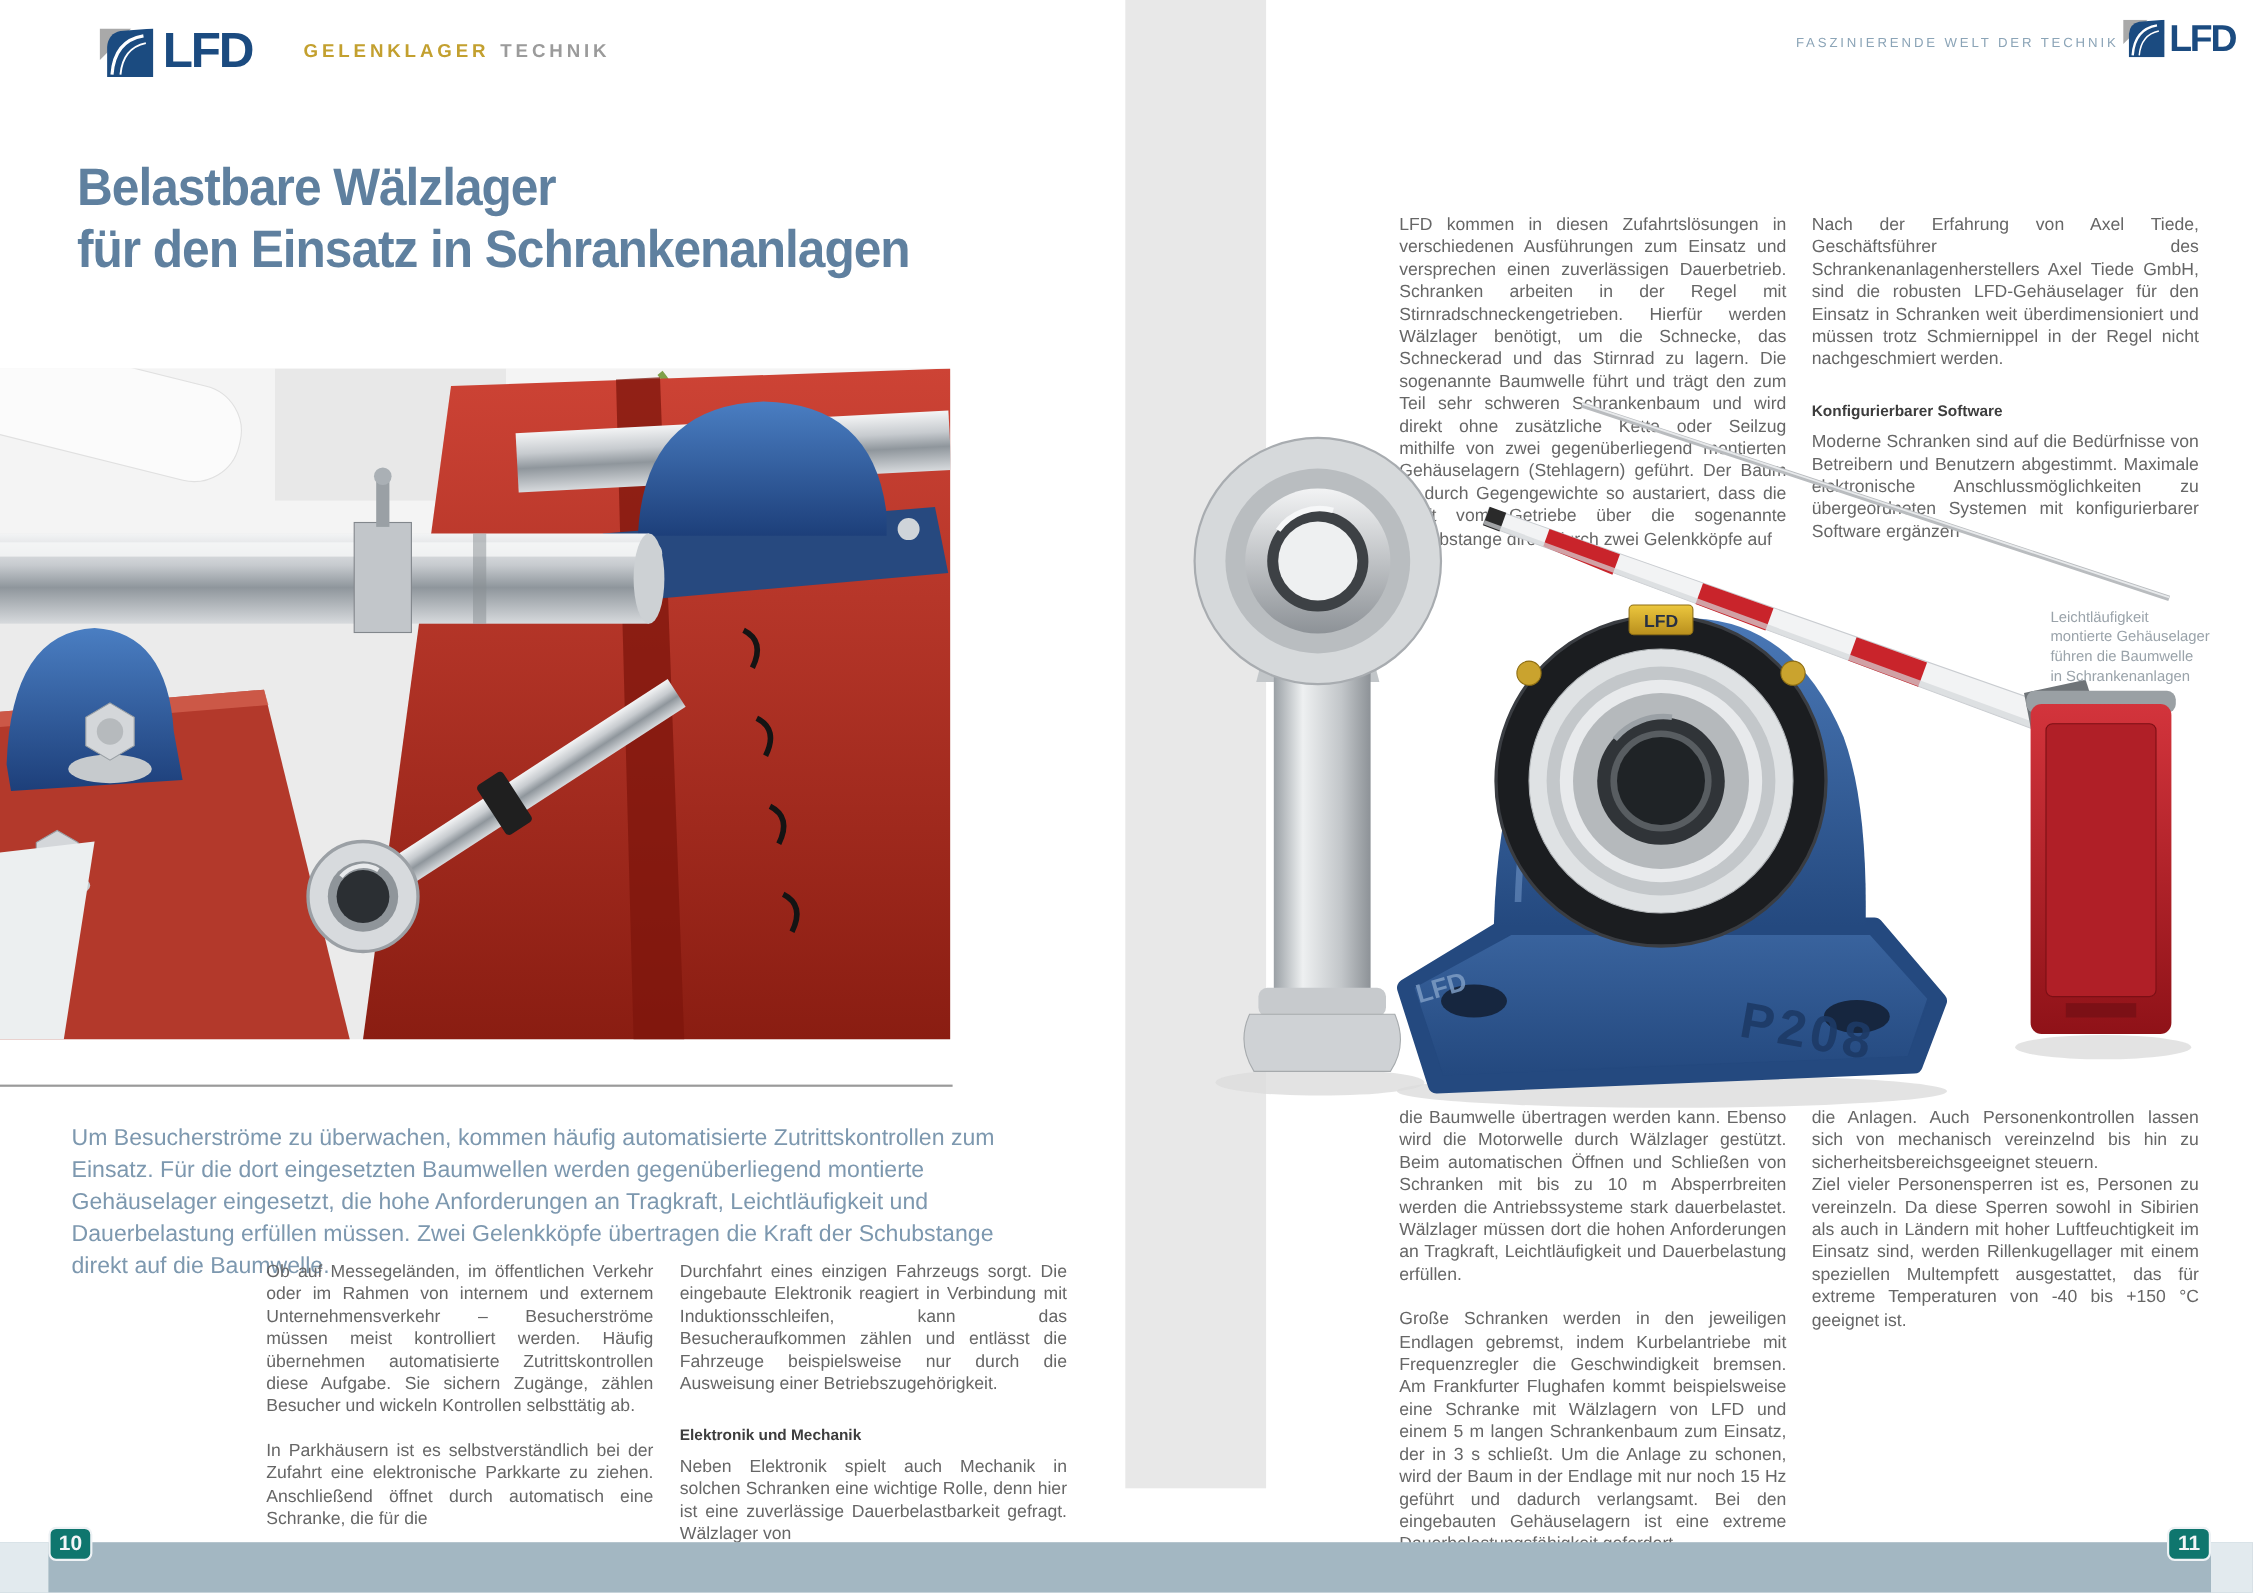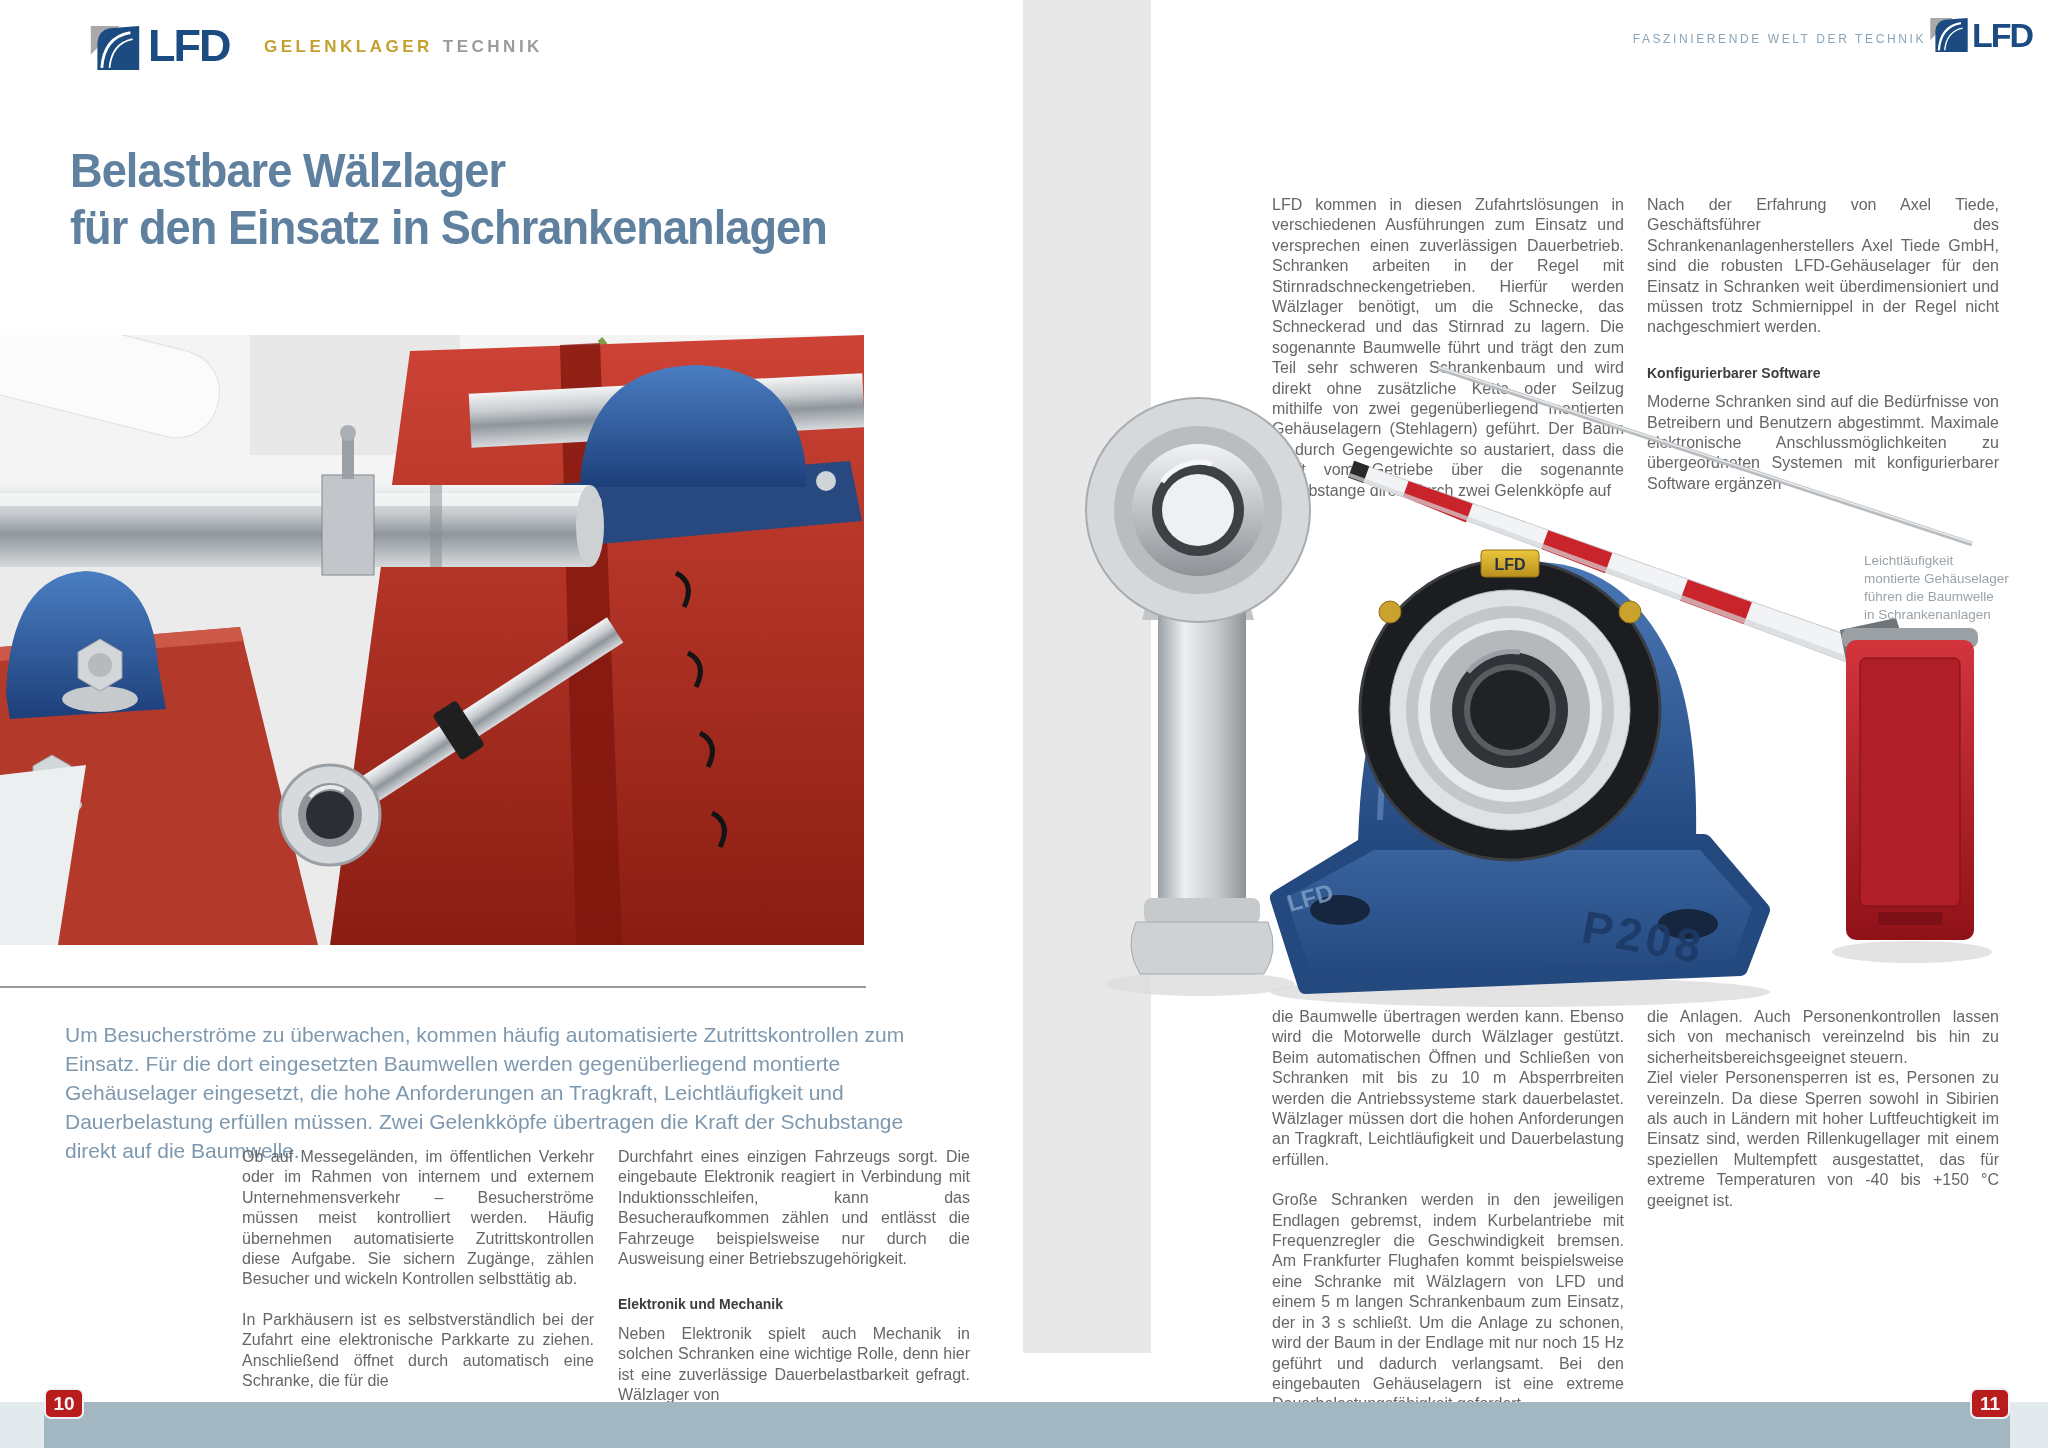--- a/index.html
+++ b/index.html
@@ -32,42 +32,42 @@
   .col-heading{font-size:14px;font-weight:bold;color:#3d3d3d;margin:25px 0 9px 0;text-align:left;}
 
   
   .caption{font-size:13.5px;line-height:18px;color:#9aa3aa;}
 
   
   .footer-bar{left:0;top:1402px;width:2048px;height:46px;background:#a3b7c2;}
   .footer-light{top:1402px;height:46px;background:#e2eaee;width:44px;}
   .page-badge{
     top:1388px;width:36px;height:27px;border-radius:7px;
-    background:#b91c1c;border:2px solid #eef2f5;
+    background:#0f766e;border:2px solid #eef2f5;
     color:#f2f5f7;font-size:19px;font-weight:bold;text-align:center;line-height:27px;
   }
 
   
   .gutter{left:1023px;top:0;width:128px;height:1353px;background:#e8e8e8;}
 </style>
 </head>
 <body>
 
 <div class="abs gutter"></div>
 
 <div class="abs" style="left:89px;top:26px;">
   <svg class="logo-icon" width="52" height="44" viewBox="0 0 44 40">
     <polygon points="0,0 26,0 0,26" fill="#a9a9a9"></polygon>
     <path d="M6,40 L6,15 Q7,4 17,2 L44,0 L44,40 Z" fill="#1b4b80"></path>
     <path d="M10,38 Q12,10 36,6" stroke="#ffffff" stroke-width="2.6" fill="none"></path>
     <path d="M17,38 Q19,16 38,12" stroke="#ffffff" stroke-width="1.6" fill="none"></path>
   </svg>
 </div>
 <div class="abs logo-word" style="left:148px;top:20px;font-size:45px;">LFD</div>
-<div class="abs tagline" style="left:264px;top:37px;">
+<div class="abs tagline" style="left:276px;top:37px;">
   <span class="gold">GELENKLAGER</span><span class="gray">TECHNIK</span>
 </div>
 
 <div class="abs tagline-right" style="left:1240px;top:32px;width:686px;">FASZINIERENDE WELT DER TECHNIK</div>
 <div class="abs" style="left:1930px;top:18px;">
   <svg class="logo-icon" width="38" height="34" viewBox="0 0 44 40">
     <polygon points="0,0 26,0 0,26" fill="#a9a9a9"></polygon>
     <path d="M6,40 L6,15 Q7,4 17,2 L44,0 L44,40 Z" fill="#1b4b80"></path>
     <path d="M10,38 Q12,10 36,6" stroke="#ffffff" stroke-width="2.6" fill="none"></path>
     <path d="M17,38 Q19,16 38,12" stroke="#ffffff" stroke-width="1.6" fill="none"></path>

